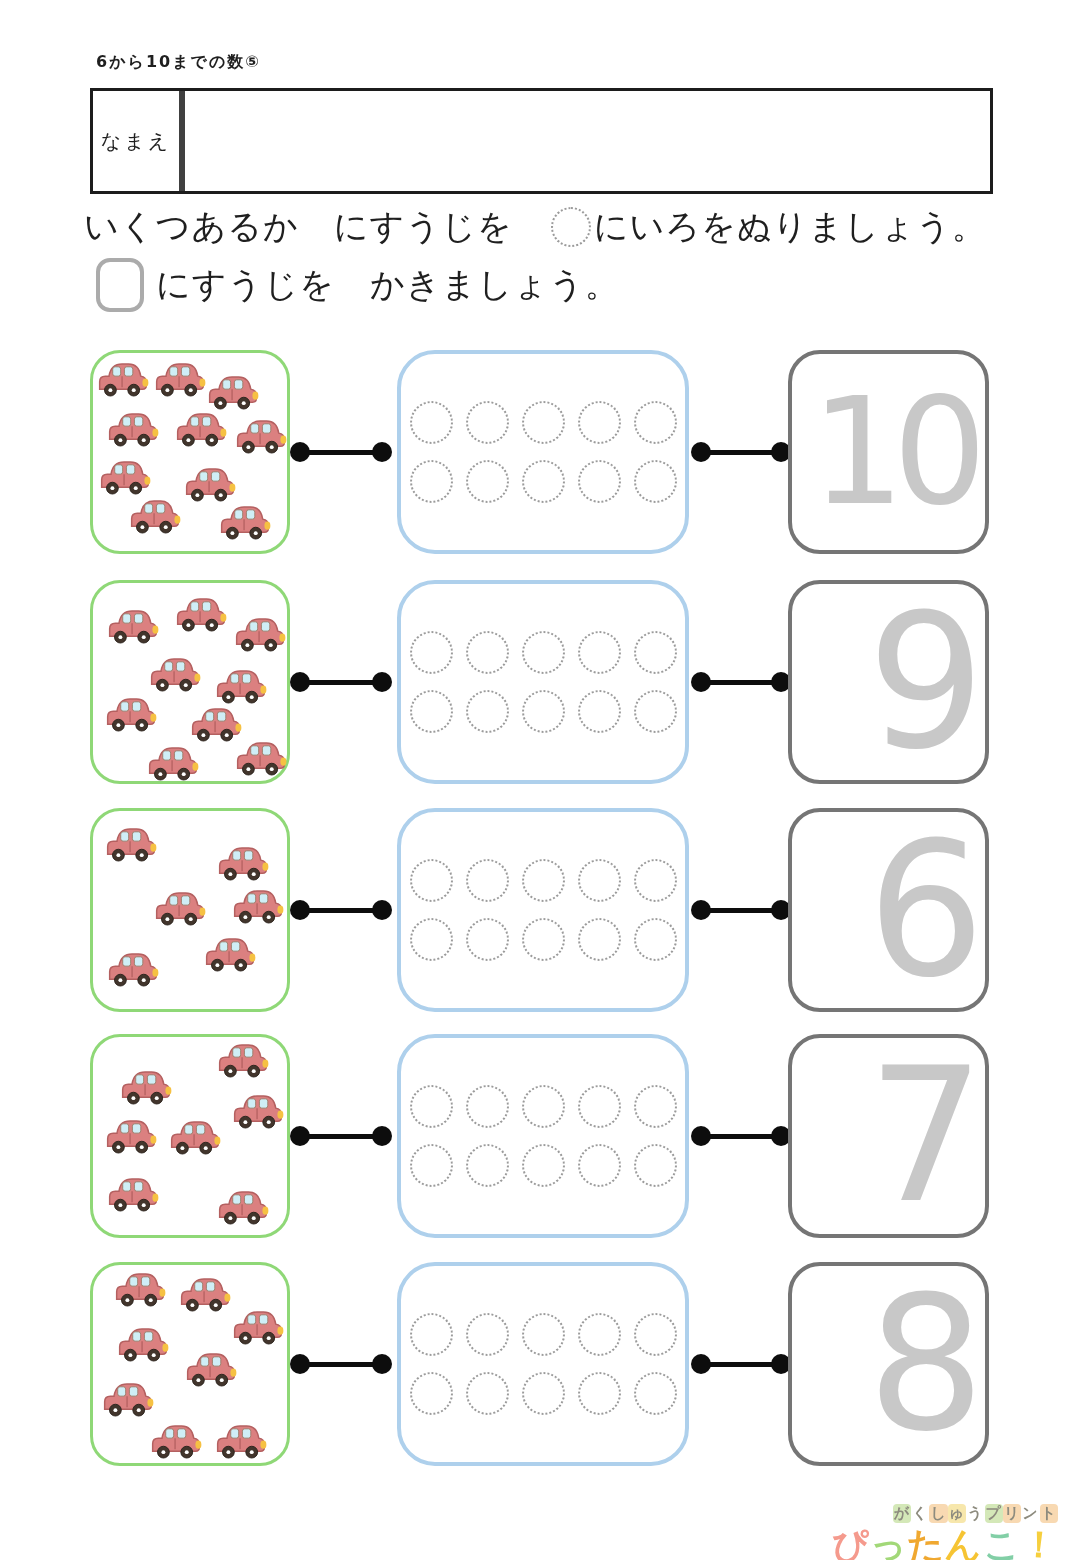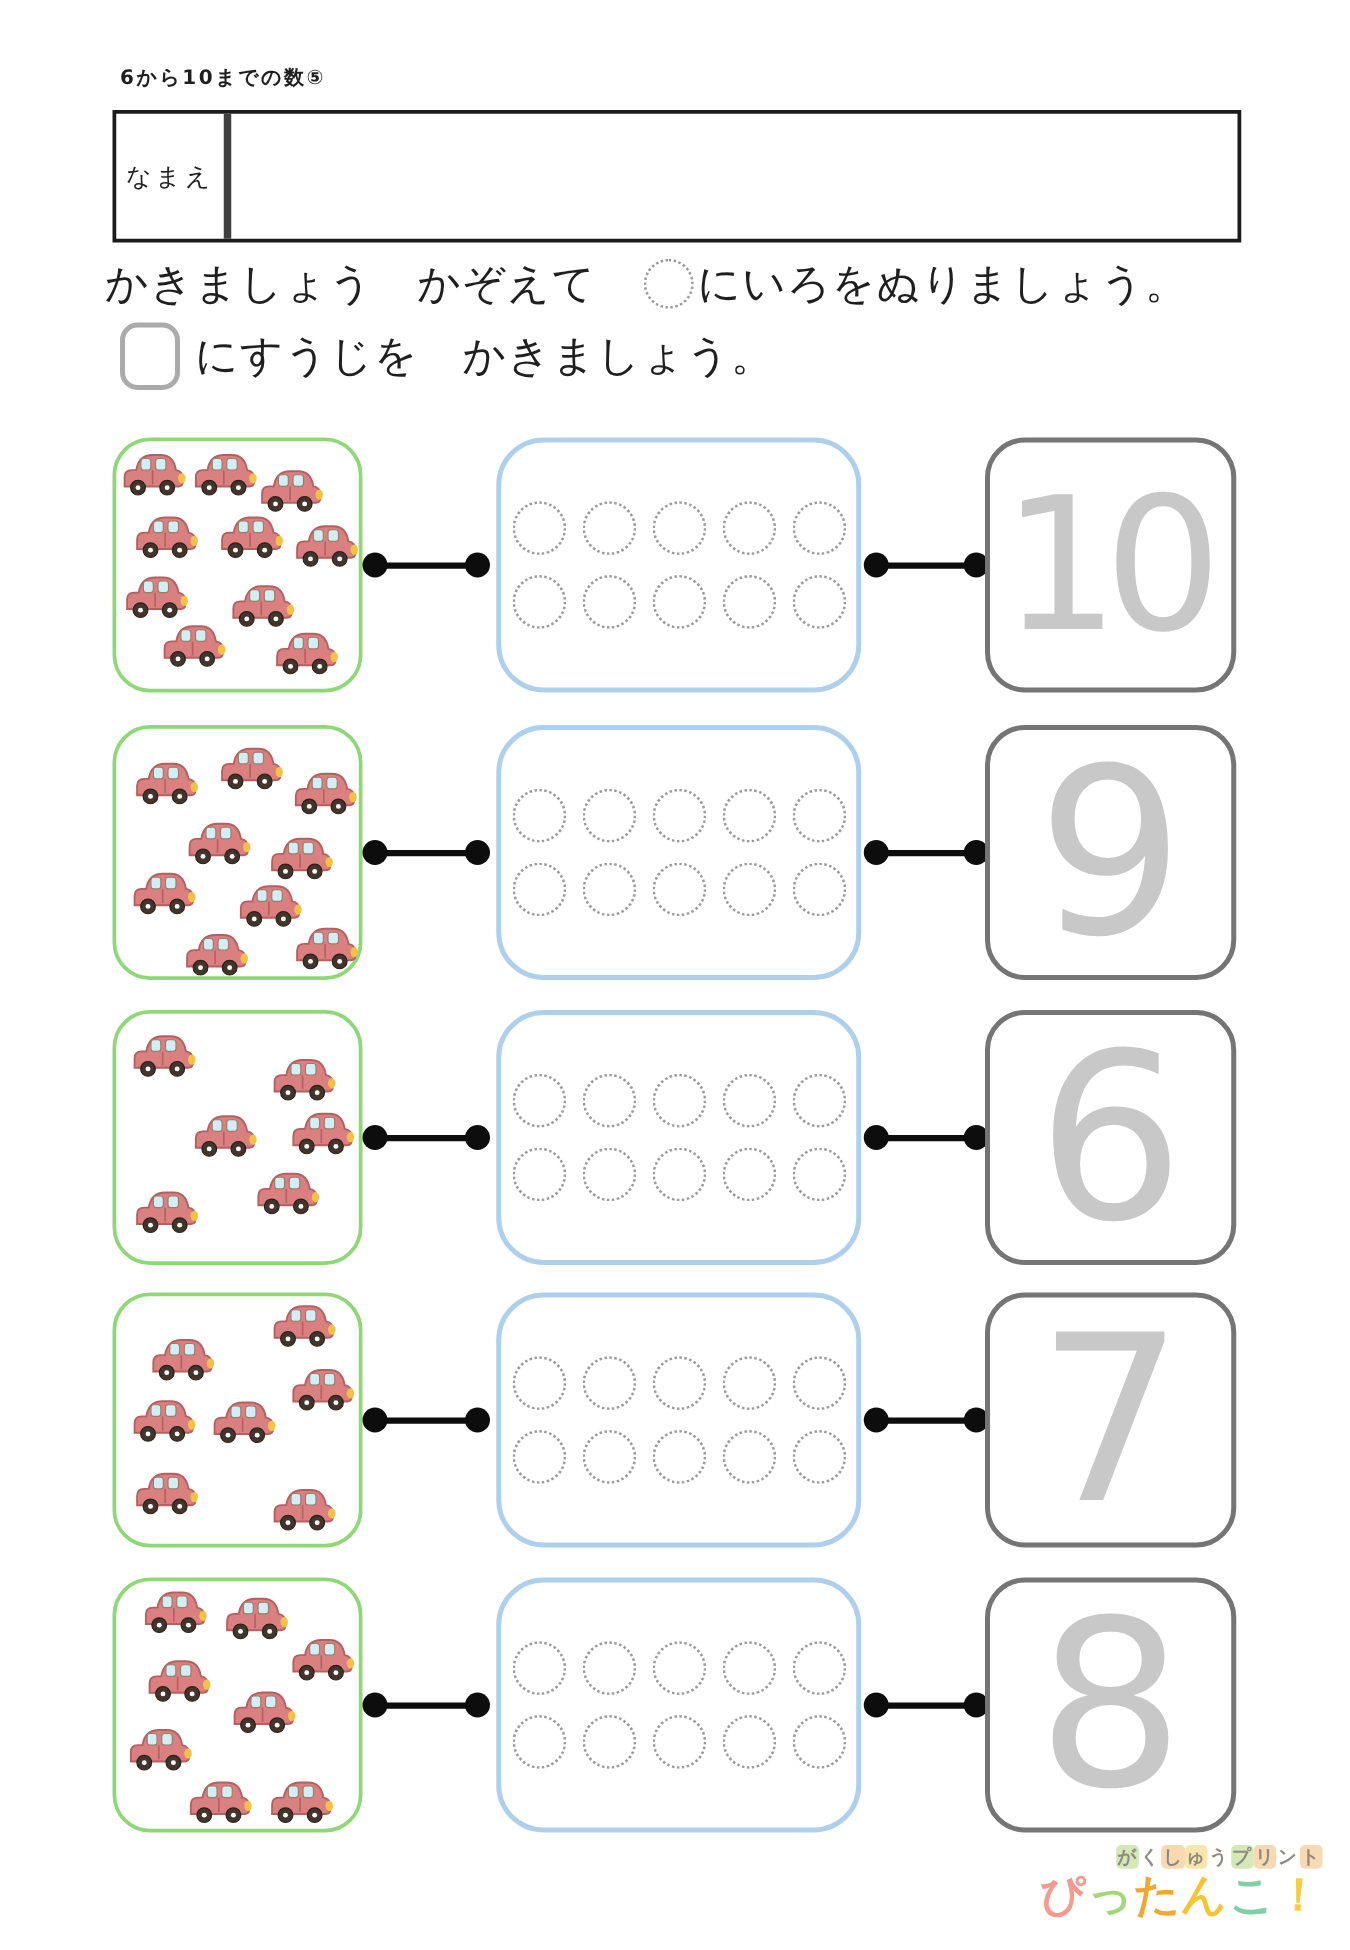--- a/index.html
+++ b/index.html
@@ -24,55 +24,55 @@
                  border-radius:14px;margin-right:12px;box-sizing:border-box;flex:none;}
 
   .row{position:absolute;left:0;width:1080px;height:204px;}
   .box{position:absolute;top:0;height:204px;background:#fff;box-sizing:border-box;}
   .car-box{left:90px;width:200px;border:3px solid #8fd877;border-radius:30px;}
   .dots-box{left:397px;width:292px;border:4px solid #aed0ec;border-radius:38px;}
   .dots-grid{display:grid;grid-template-columns:repeat(5,43px);grid-auto-rows:43px;
              gap:16px 13px;justify-content:center;margin-top:47px;}
   .dot-circle{width:43px;height:43px;border:2px dotted #9b9b9b;border-radius:50%;box-sizing:border-box;}
   .num-box{left:788px;width:201px;border:4px solid #757575;border-radius:32px;
-           display:flex;align-items:center;justify-content:center;}
+           display:flex;align-items:center;justify-content:flex-end;}
   .num{color:#c8c8c8;font-size:185px;font-weight:500;line-height:1;}
   .num.two{font-size:148px;letter-spacing:-12px;padding-right:10px;}
 
   .connector{position:absolute;height:20px;top:92px;}
   .connector .line{position:absolute;left:8px;right:8px;top:8px;height:5px;background:#0d0d0d;}
   .connector .end{position:absolute;width:20px;height:20px;border-radius:50%;background:#0d0d0d;top:0;}
   .connector .end.l{left:0;}
   .connector .end.r{right:0;}
   .c1{left:290px;width:102px;}
   .c2{left:691px;width:100px;}
 
   .car{position:absolute;width:56px;height:44px;}
   .car svg{display:block;width:100%;height:100%;}
 
   .logo{position:absolute;right:22px;top:1476px;text-align:right;line-height:1.1;}
-  .logo-line1{font-size:15px;font-weight:bold;color:#8d8b7e;letter-spacing:1px;}
+  .logo-line1{font-size:15px;font-weight:bold;color:#8d8b7e;letter-spacing:1px;margin-top:28px;}
   .logo-line1 span{display:inline-block;padding:1px 1px;border-radius:4px;}
   .logo-line2{font-size:36px;font-weight:bold;letter-spacing:1px;margin-top:2px;}
   .logo-line2 span{display:inline-block;}
 </style>
 </head>
 <body>
 
 <div class="page">
 
   <div class="title">6から10までの数⑤</div>
 
   <div class="name-table">
     <div class="name-cell">なまえ</div>
     <div class="name-value"></div>
   </div>
 
   <div class="instr instr1">
-    <span>かきましょう　かぞえて　</span>
+    <span>いくつあるか　にすうじを　</span>
     <span class="inline-circle"></span>
     <span>にいろをぬりましょう。</span>
   </div>
 
   <div class="instr instr2">
     <span class="inline-square"></span>
     <span>にすうじを　かきましょう。</span>
   </div>
 
   <div id="rows">

